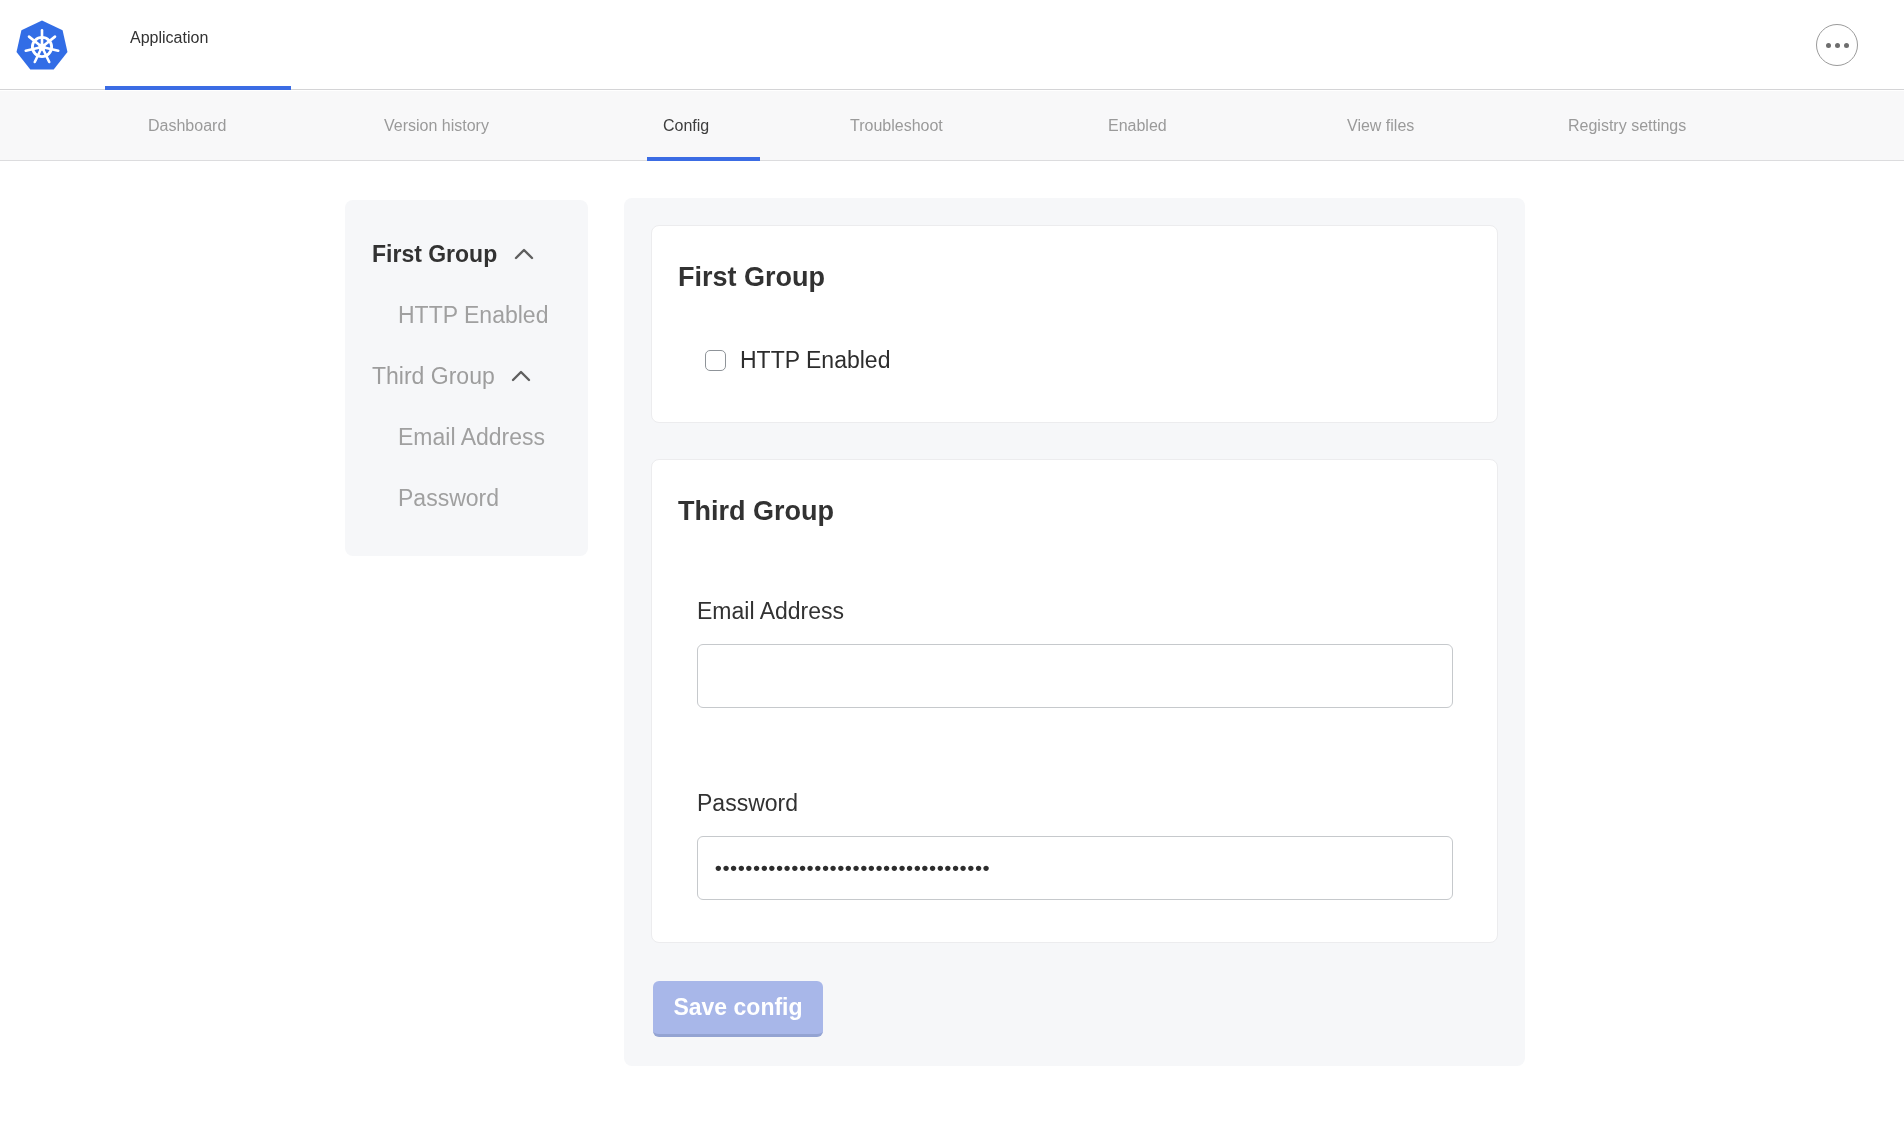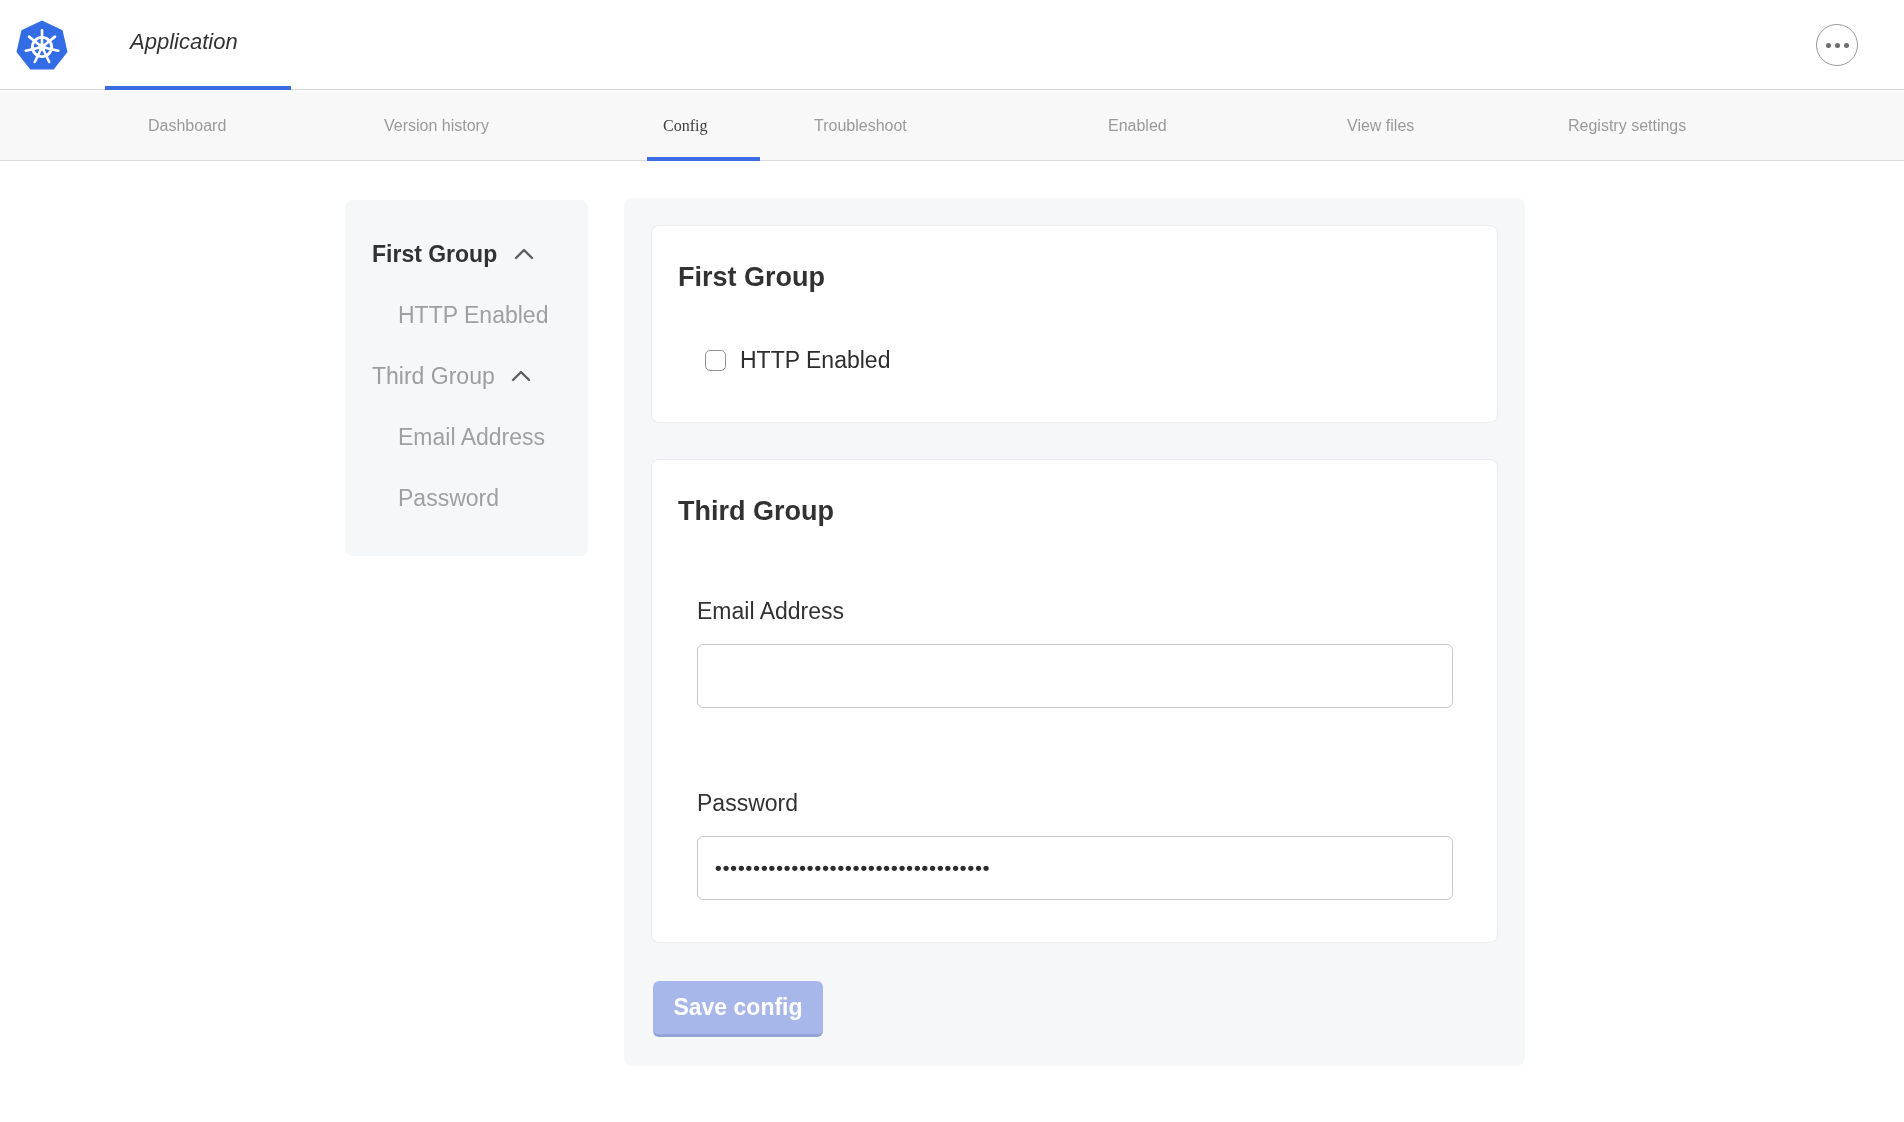--- a/index.html
+++ b/index.html
@@ -12,21 +12,21 @@
   }
 
   
   .header {
     position:absolute; left:0; top:0; width:1904px; height:90px;
     background:#ffffff; border-bottom:1px solid #d4d4d6;
   }
   .logo { position:absolute; left:16px; top:20px; width:52px; height:52px; }
   .app-tab {
     position:absolute; left:130px; top:29px;
-    font-size:22px; color:#323232; cursor:pointer;font-style:italic;
+    font-size:16px; color:#323232; cursor:pointer;
   }
   .app-underline {
     position:absolute; left:105px; bottom:-1px; width:186px; height:4px;
     background:#3b6ce4;
   }
   .menu-btn {
     position:absolute; left:1816px; top:24px; width:42px; height:42px;
     border:1.5px solid #9b9b9b; border-radius:50%; background:#fff;
     display:flex; align-items:center; justify-content:center; gap:4px;
     cursor:pointer;
@@ -35,23 +35,23 @@
 
   
   .nav {
     position:absolute; left:0; top:91px; width:1904px; height:70px;
     background:#f8f8f9; border-bottom:1px solid #dcdcde;
   }
   .tab {
     position:absolute; top:50%; transform:translateY(-50%);
     font-size:16px; color:#9a9a9a; cursor:pointer; white-space:nowrap;
   }
-  .tab.active { color:#3d3d3d;font-family:Liberation Serif, serif; }
+  .tab.active { color:#3d3d3d; }
   .tab-0 { left:148px; }  .tab-1 { left:384px;text-align:center; }  .tab-2 { left:663px; }
-  .tab-3 { left:814px; }  .tab-4 { left:1108px; } .tab-5 { left:1347px; }
+  .tab-3 { left:850px; }  .tab-4 { left:1108px; } .tab-5 { left:1347px; }
   .tab-6 { left:1526px;margin-left:42px; }
   .config-underline {
     position:absolute; left:647px; bottom:-1px; width:113px; height:4px;
     background:#3b6ce4;
   }
 
   
   .sidebar {
     position:absolute; left:345px; top:200px; width:243px; height:356px;
     background:#f6f7f9; border-radius:8px;

